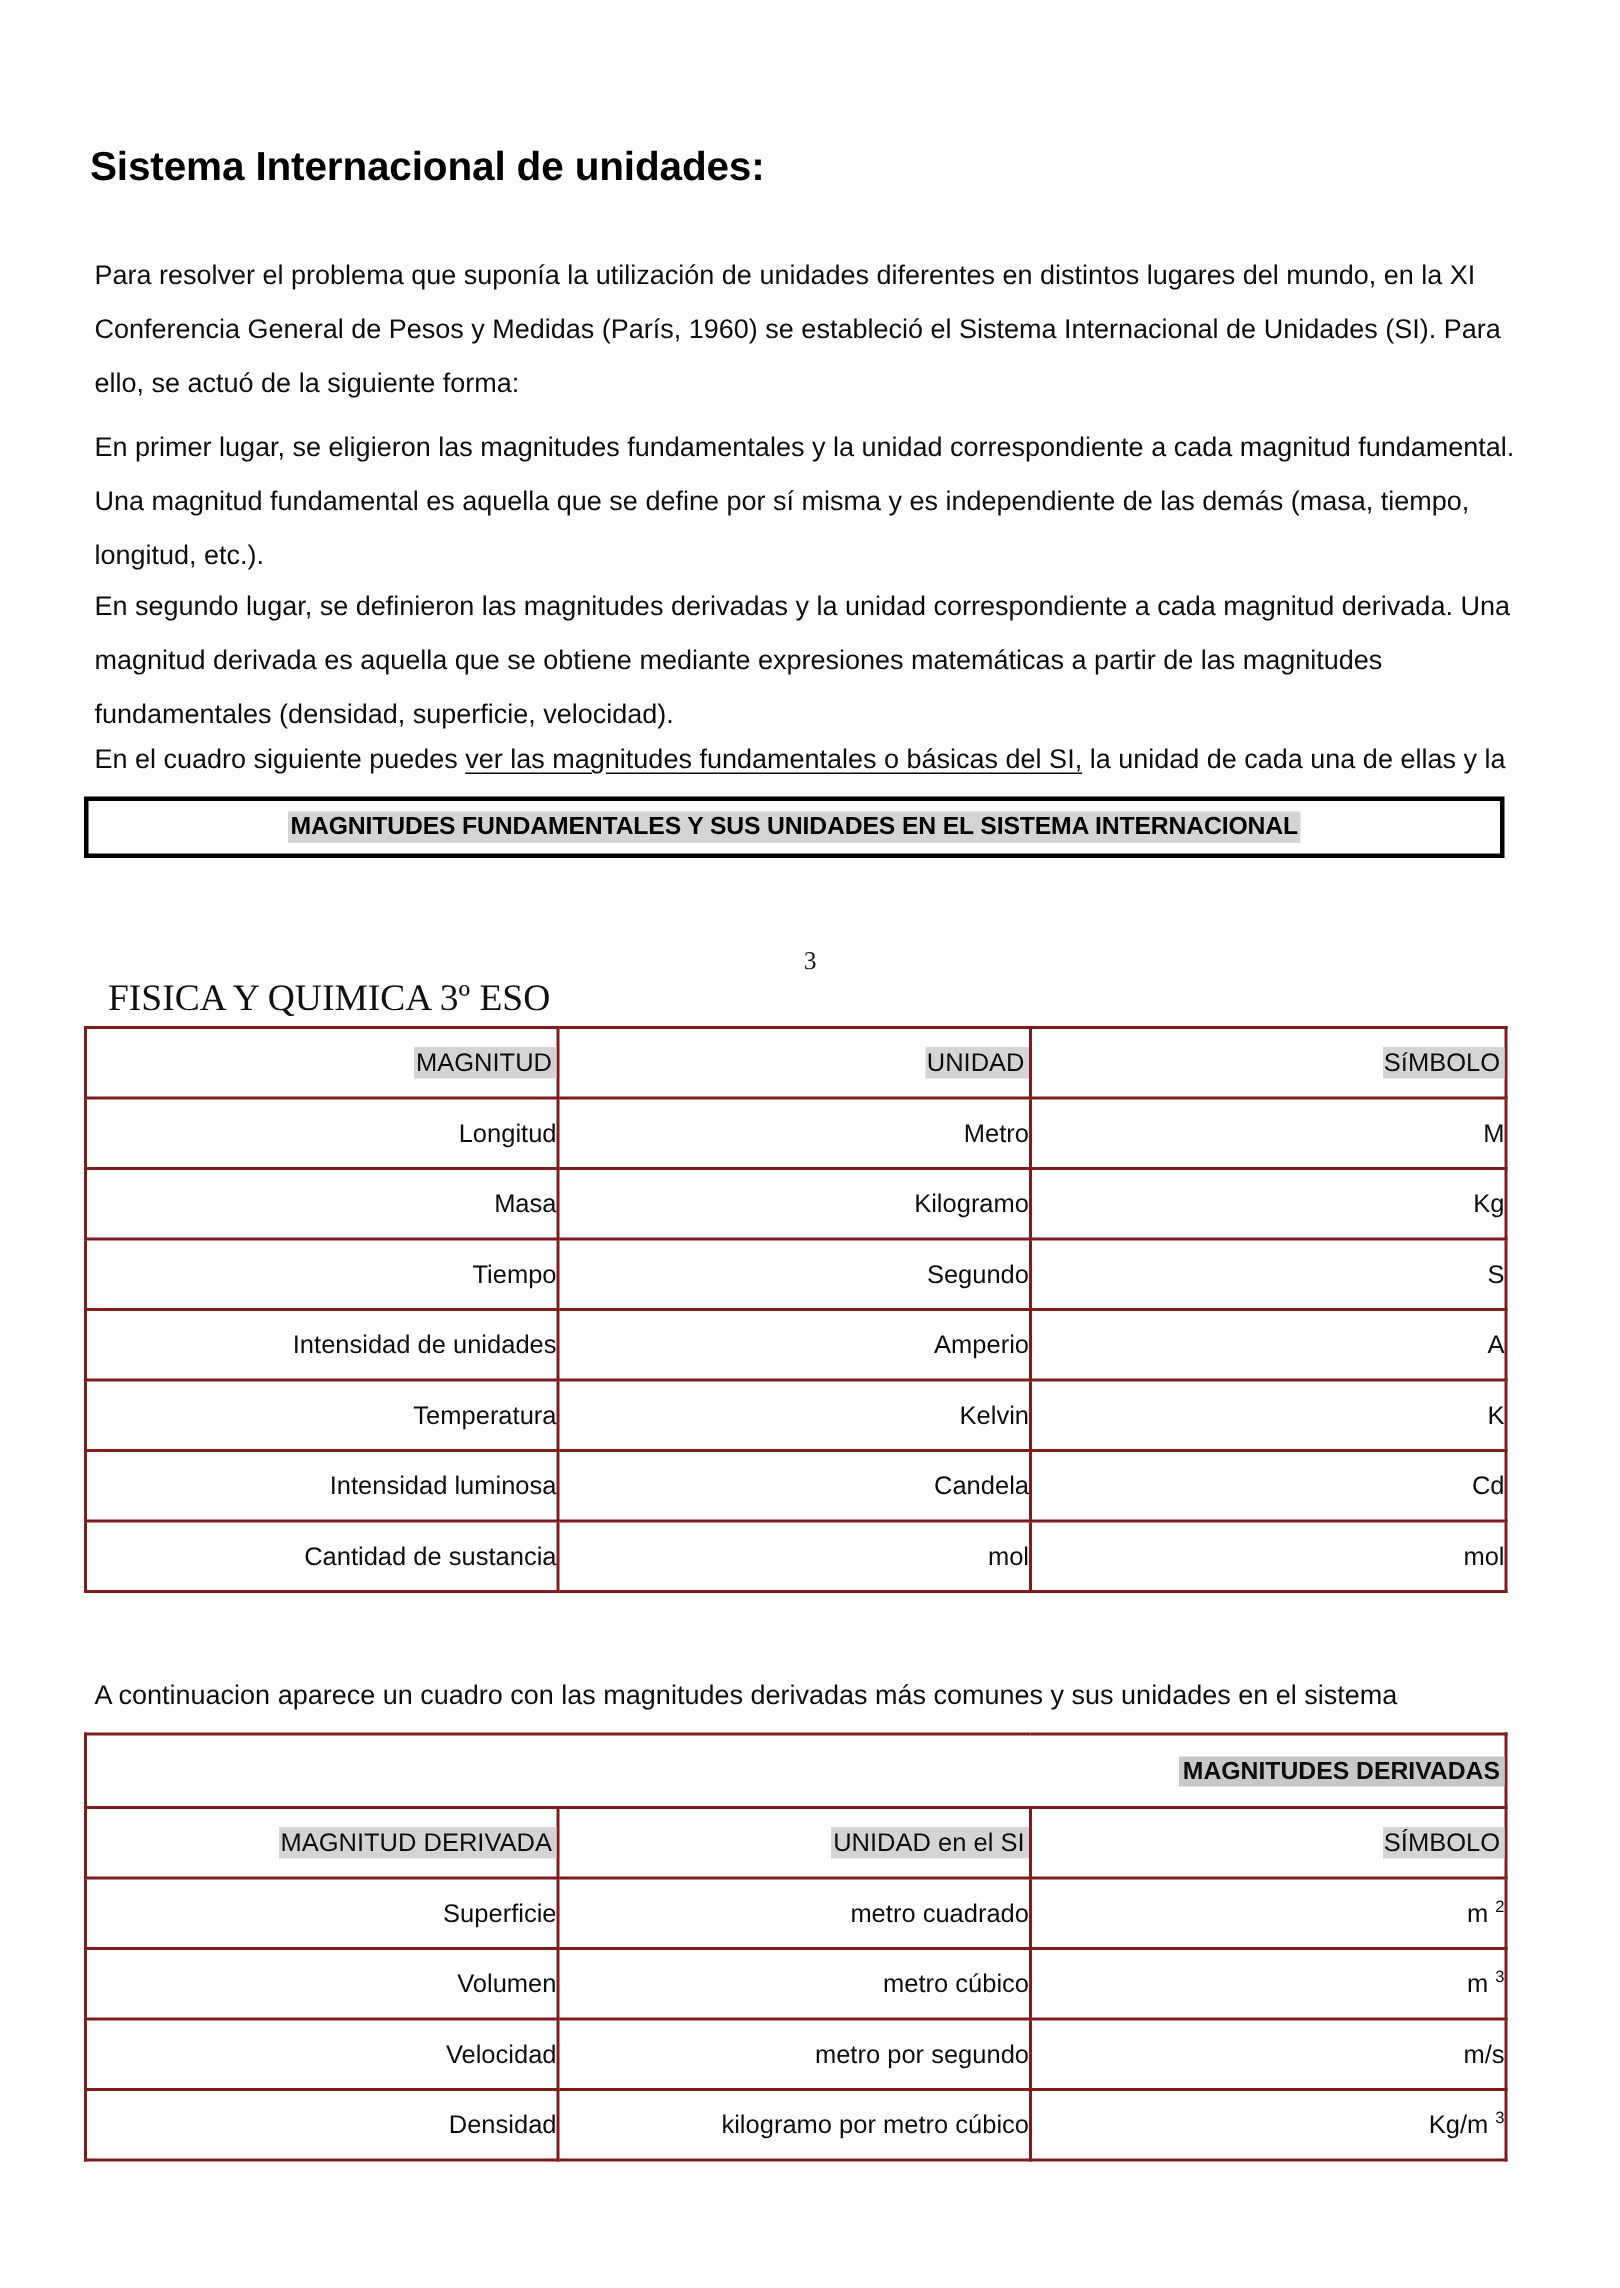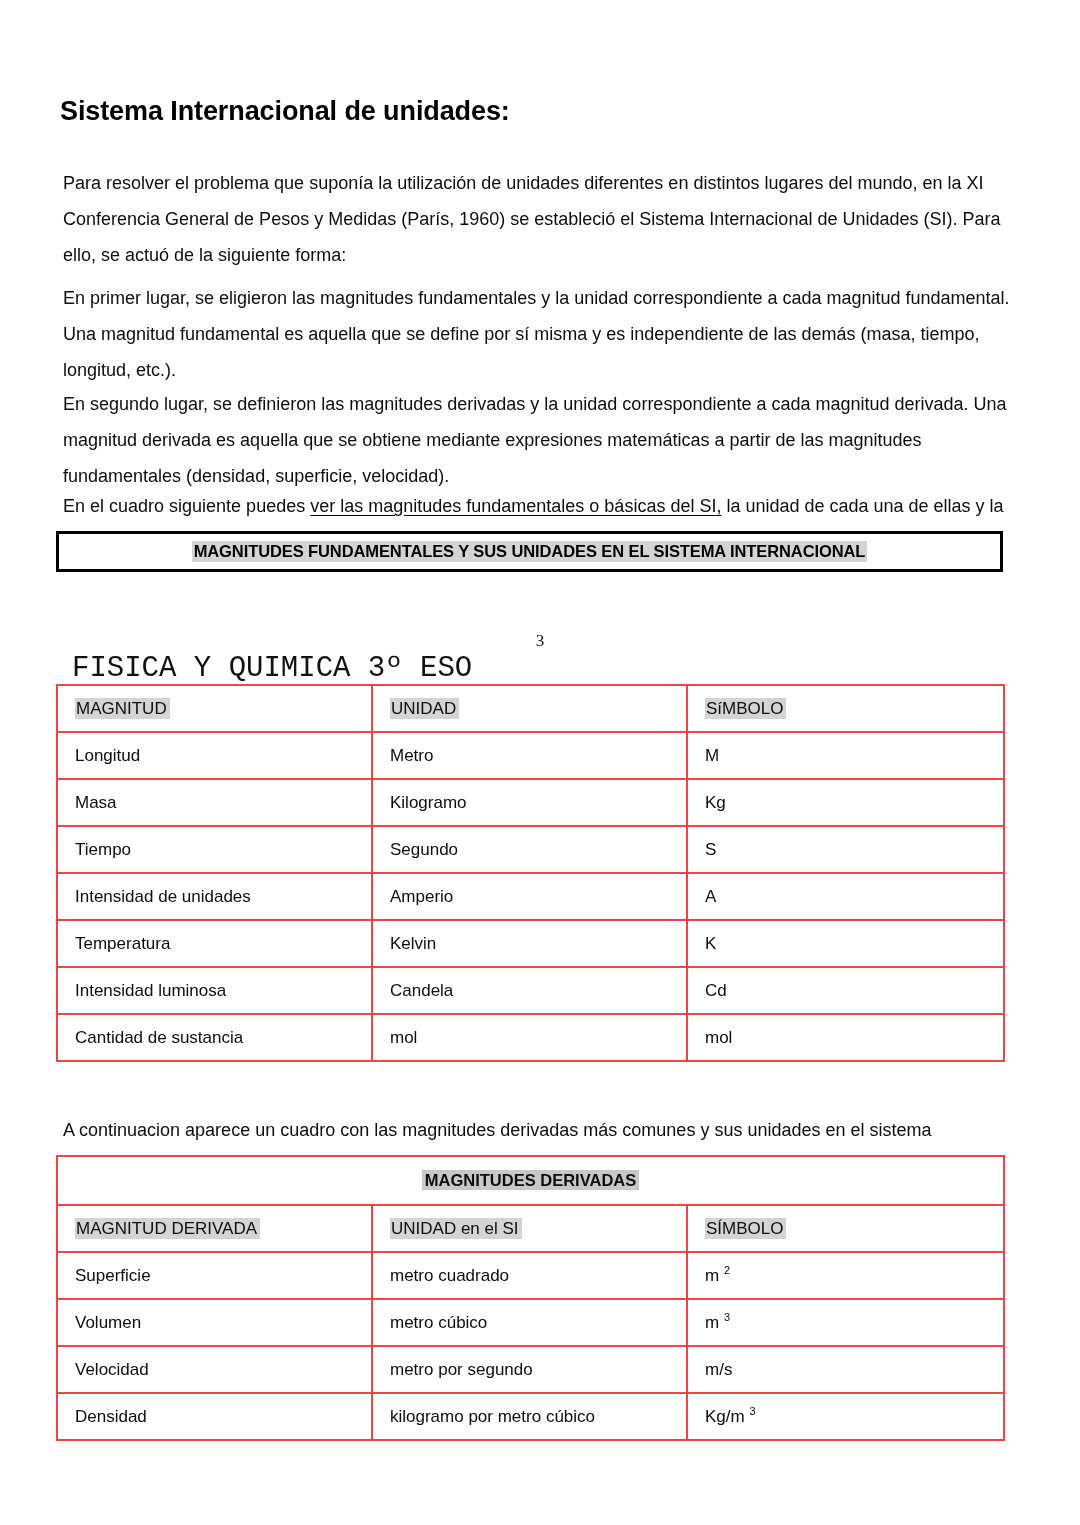--- a/index.html
+++ b/index.html
@@ -90,40 +90,41 @@
     font-size: 17px;
     font-family: "Liberation Serif", serif;
     color: #1a1a1a;
   }
 
   
   .section-header {
     position: absolute;
     left: 72px;
     top: 652px;
-    font-size: 29px;
-    font-family: Liberation Mono, monospace;
+    font-size: 25px;
+    font-family: Liberation Serif, serif;
     color: #111;
     white-space: nowrap;
   }
 
   
   table.doc-table {
     position: absolute;
     border-collapse: collapse;
     table-layout: fixed;
     background: #fff;
   }
   table.doc-table td {
-    border: 2px solid #ef4444;
+    border: 2px solid #7f1d1d;
     padding: 0 0 0 17px;
     font-size: 17px;
     color: #0d0d0d;
     vertical-align: middle;
     background: #fff;
+    text-align: right;
   }
   .hl {
     background: #d4d4d4;
     padding: 1px 3px 1px 1px;
   }
   sup {
     font-size: 11px;
     vertical-align: super;
     line-height: 0;
   }

